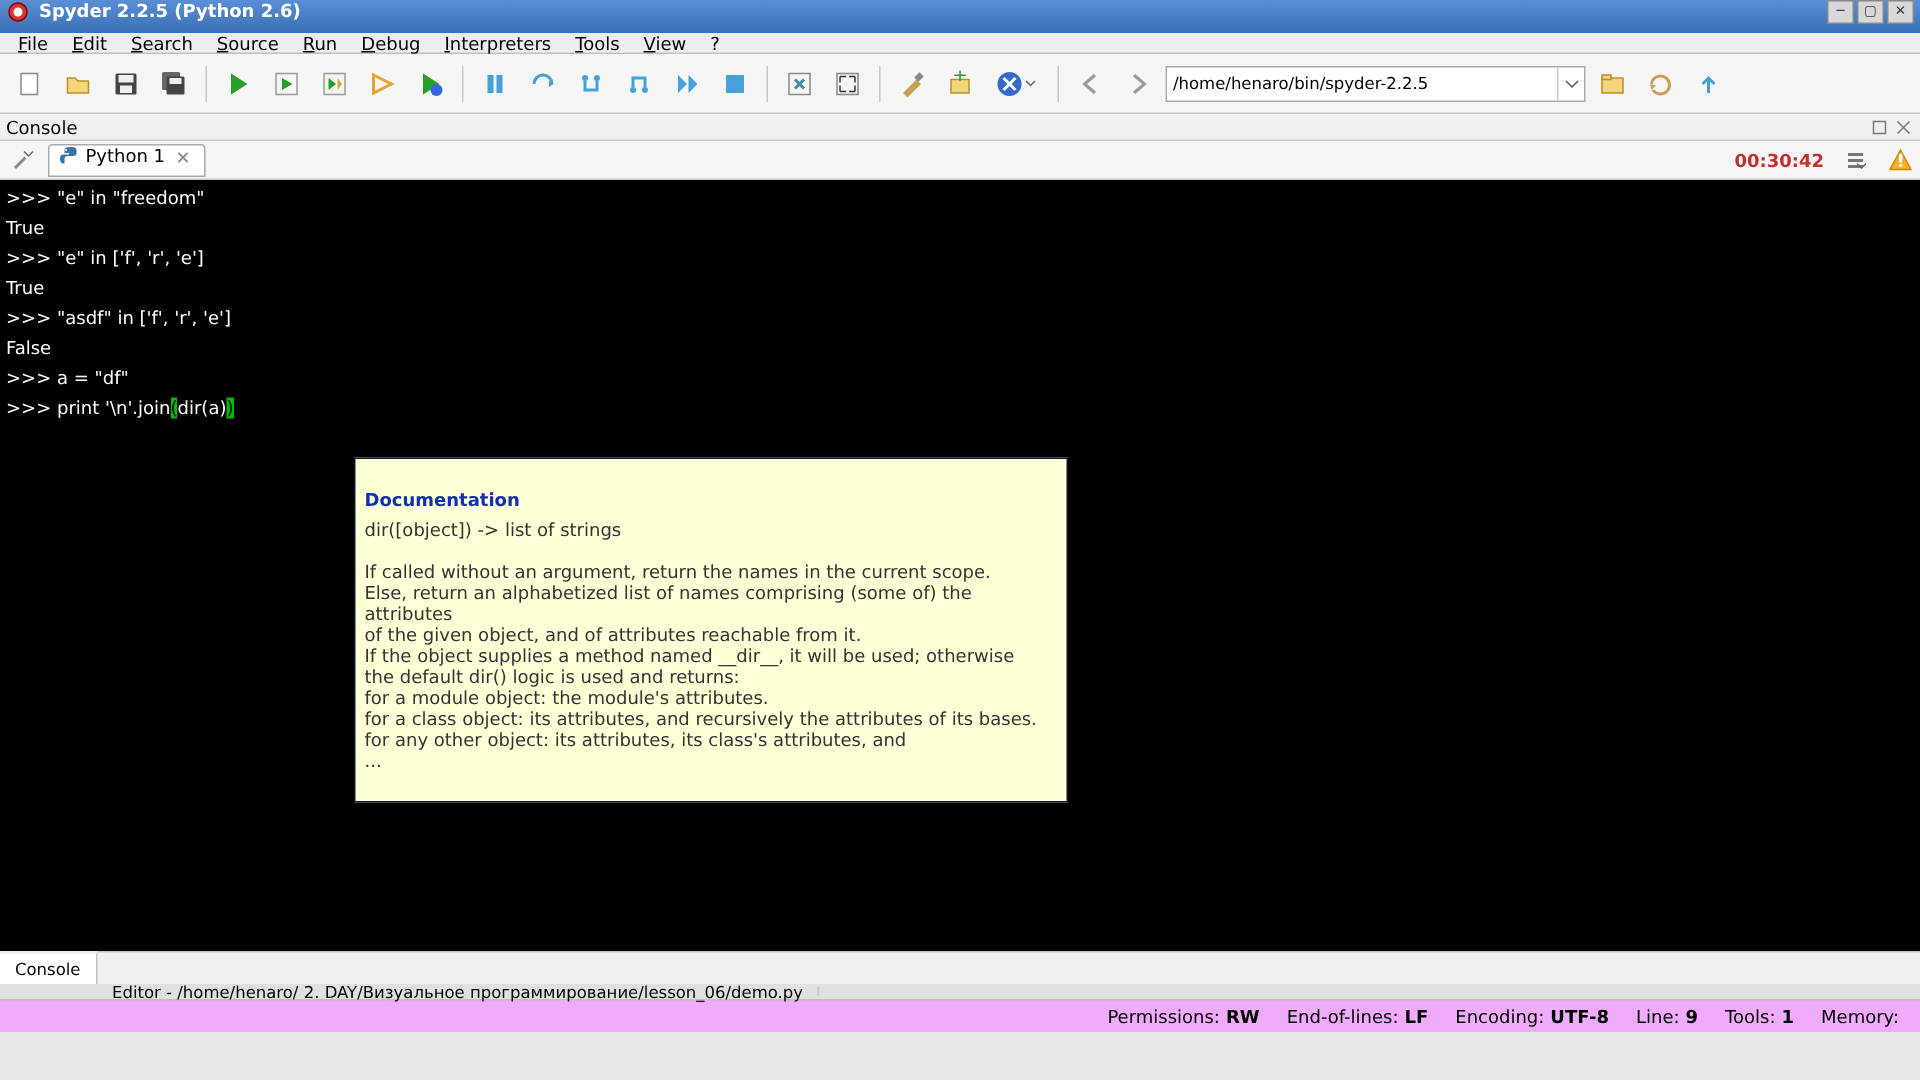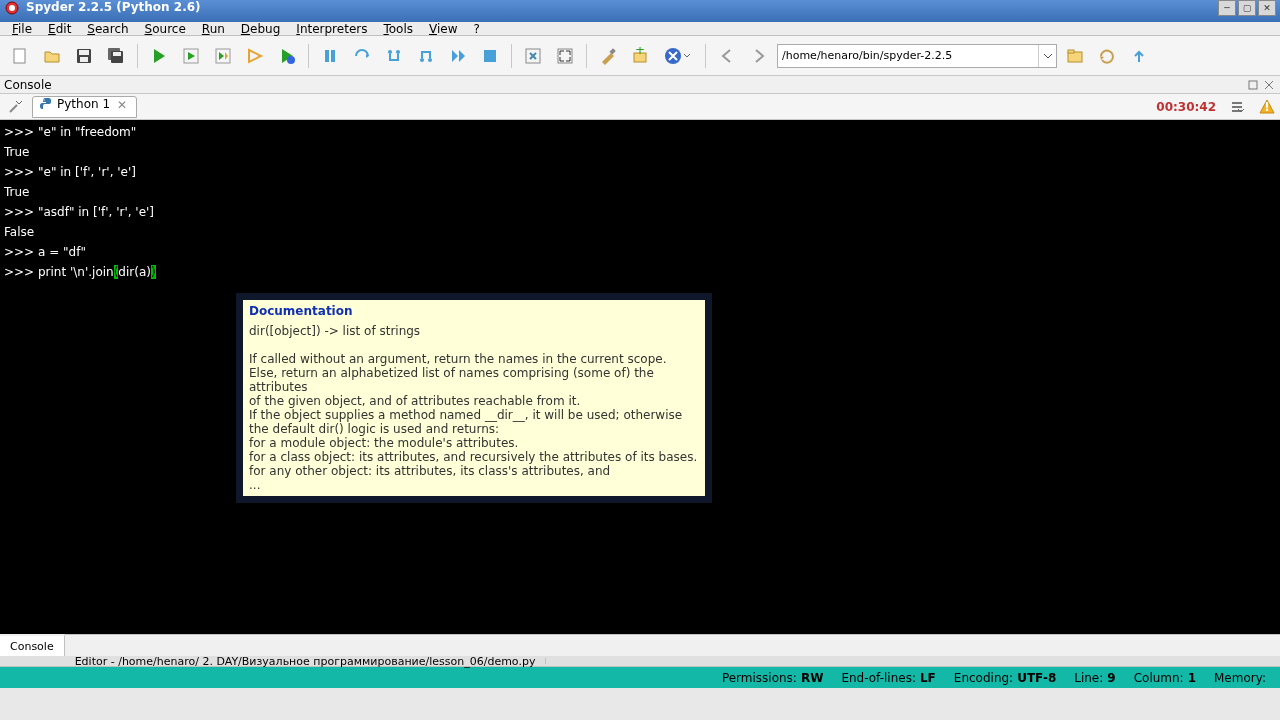--- a/index.html
+++ b/index.html
@@ -40,31 +40,31 @@
 .tabrow .right { margin-left:auto; display:flex; align-items:center; gap:12px; }
 .timer { color:#c03030; font-weight:bold; font-size:12px; }
 .menuicon, .warn { width:18px; height:18px; display:flex; align-items:center; justify-content:center; cursor:pointer; }
 
 
 .console { background:#000; color:#fff; font-family:"DejaVu Sans Mono",Consolas,monospace; font-size:15px; line-height:19px; padding:2px 4px; height:514px; position:relative; overflow:hidden; white-space:pre; }
 .console .hl { background:#0b0; color:#000; }
 .cursor-beam { position:absolute; width:2px; height:16px; background:#000; }
 
 
-.tooltip { position:absolute; left:236px; top:293px; width:476px; background:#ffffd8; border:7px solid #0f172a; box-shadow:2px 2px 5px rgba(0,0,0,.3); padding:4px 6px; font-family:"DejaVu Sans Mono",Consolas,monospace; font-size:12px; color:#333; line-height:14px; }
+.tooltip { position:absolute; left:236px; top:305px; width:476px; background:#ffffd8; border:1px solid #0f172a; box-shadow:2px 2px 5px rgba(0,0,0,.3); padding:20px 6px; font-family:"DejaVu Sans Mono",Consolas,monospace; font-size:12px; color:#333; line-height:14px; }
 .tooltip .tthead { color:#1030b0; font-weight:bold; font-family:"DejaVu Sans",Arial,sans-serif; margin-bottom:6px; font-size:12px; }
 .tooltip .ttbody { white-space:pre-wrap; }
 
 
 .bottomtabs { height:22px; background:#f0f0f0; border-top:1px solid #c0c0c0; display:flex; align-items:stretch; }
 .btab { padding:3px 10px; border-right:1px solid #c0c0c0; display:flex; align-items:center; cursor:pointer; font-size:11px;margin-top:23px; }
 .btab.active { background:#fff; border-top:2px solid #f0f0f0; margin-top:-1px; }
 
 
-.statusbar { height:22px; background:#14b8a6; border-top:1px solid #c0c0c0; display:flex; align-items:center; justify-content:flex-end; gap:18px; padding:0 10px; font-size:11px; }
+.statusbar { height:22px; background:#f0abfc; border-top:1px solid #c0c0c0; display:flex; align-items:center; justify-content:flex-end; gap:18px; padding:0 10px; font-size:11px; }
 .statusbar .sec { display:flex; gap:4px; }
 .statusbar .lbl { }
 .statusbar .val { font-weight:bold; }
 .pad { height:10px; background:#e0e0e0; }
 </style>
 </head>
 <body>
 
 <div class="titlebar">
   <span class="appicon">
@@ -357,20 +357,20 @@
     </span>
   <span class="sec">
       <span class="lbl">Encoding:</span>
       <span class="val">UTF-8</span>
     </span>
   <span class="sec">
       <span class="lbl">Line:</span>
       <span class="val">9</span>
     </span>
   <span class="sec">
-      <span class="lbl">Column:</span>
+      <span class="lbl">Tools:</span>
       <span class="val">1</span>
     </span>
   <span class="sec">
       <span class="lbl">Memory:</span>
       <span class="val"></span>
     </span>
 </div>
 
 </body></html>

